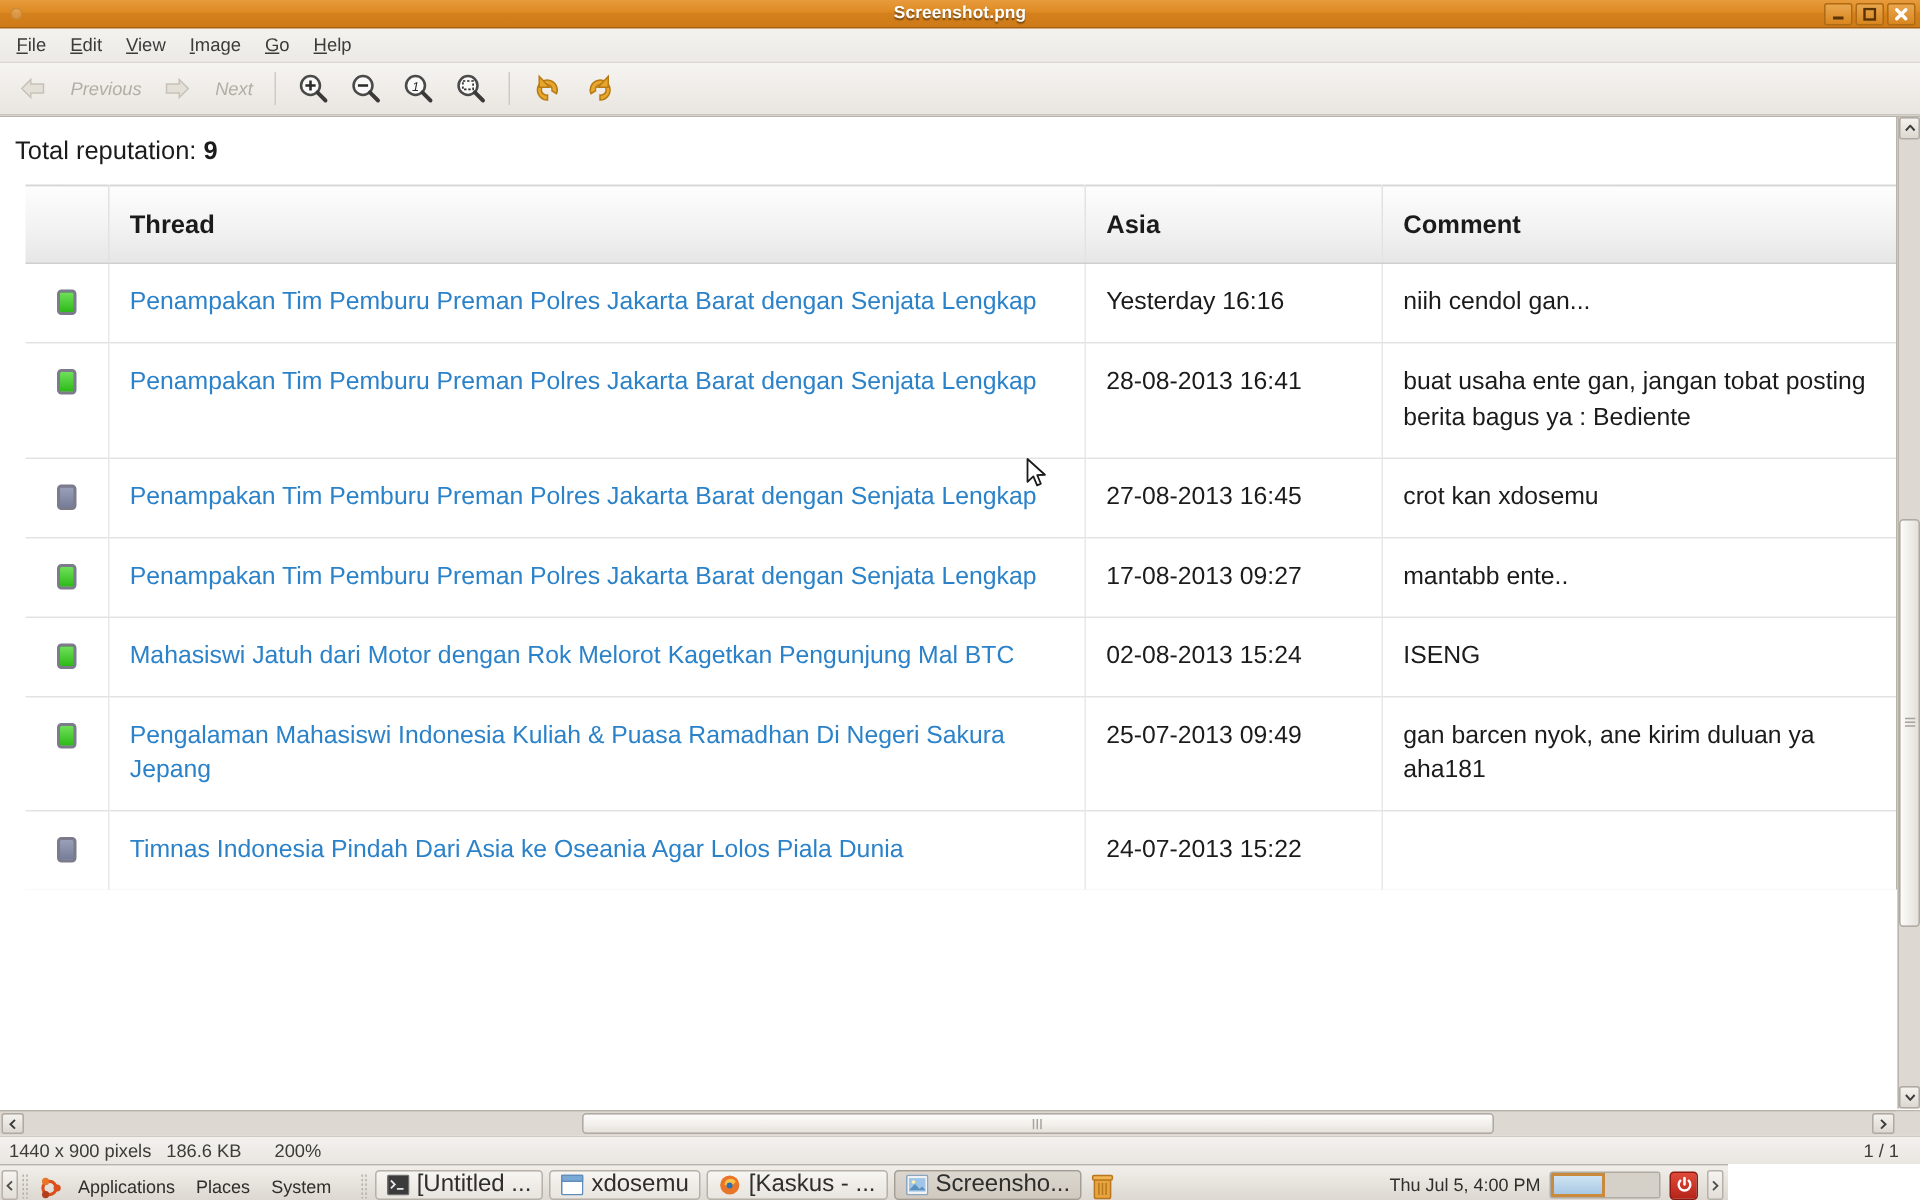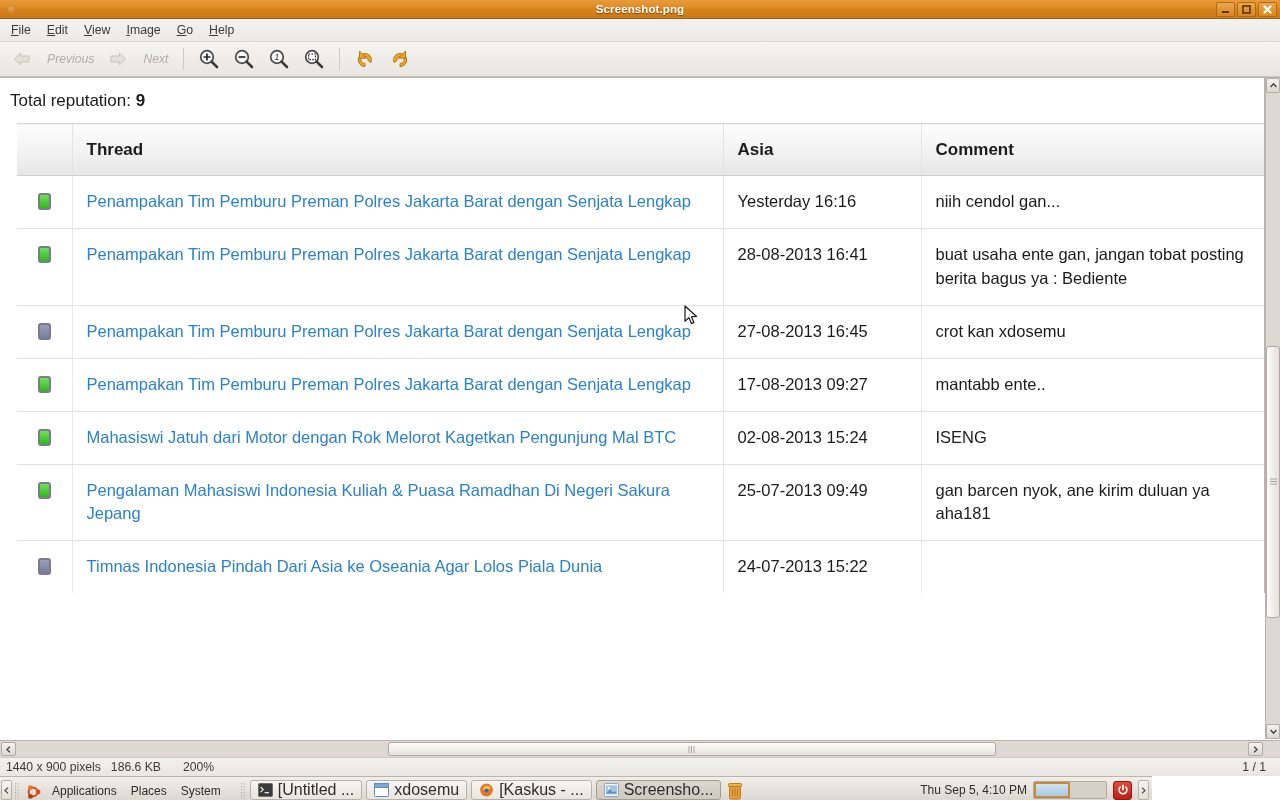--- a/index.html
+++ b/index.html
@@ -612,21 +612,21 @@
       <span>Screensho...</span>
     </div>
 
     <svg class="trash-ico" viewBox="0 0 16 18">
       <rect x="2.6" y="4" width="10.8" height="13" rx="1.2" fill="#e8a43c" stroke="#b8761e"></rect>
       <rect x="1.4" y="1.6" width="13.2" height="3" rx="1" fill="#f0b552" stroke="#b8761e"></rect>
       <path d="M5.6 6.6 V14.6 M8 6.6 V14.6 M10.4 6.6 V14.6" stroke="#b8761e" stroke-width="1"></path>
     </svg>
 
     <div class="panel-right">
-      <span class="clock">Thu Sep  5,  4:10 PM</span>
+      <span class="clock">Thu Jul  5,  4:00 PM</span>
       <div class="wsswitch">
         <div class="ws active"></div>
         <div class="ws"></div>
       </div>
       <div class="powerbtn">
         <svg width="12" height="12" viewBox="0 0 12 12">
           <path d="M6 1.4 V5.6" stroke="#ffffff" stroke-width="1.7" stroke-linecap="round"></path>
           <path d="M3.2 3.1 A3.9 3.9 0 1 0 8.8 3.1" fill="none" stroke="#ffffff" stroke-width="1.6" stroke-linecap="round"></path>
         </svg>
       </div>

